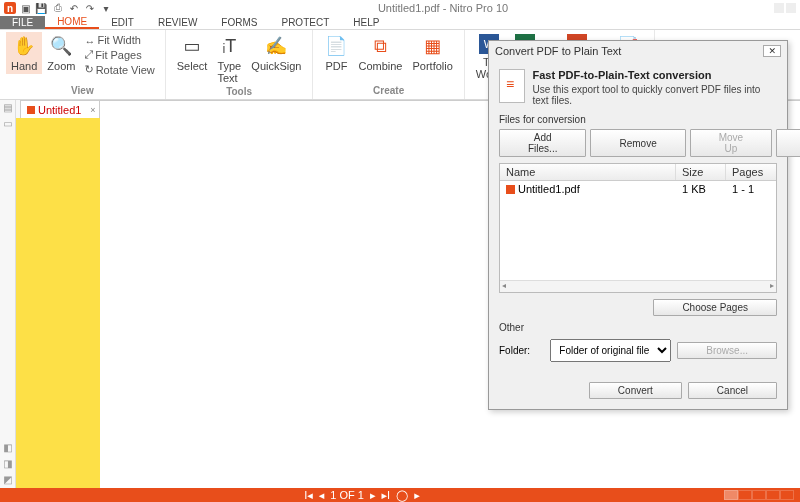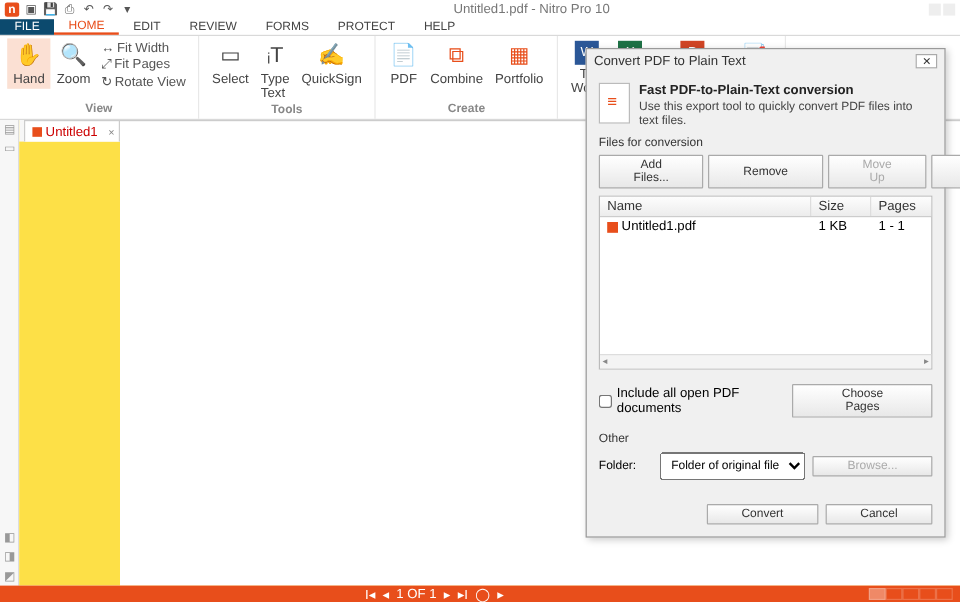--- a/index.html
+++ b/index.html
@@ -10,21 +10,21 @@
 .titlebar .qat { display: flex; gap: 4px; align-items: center; }
 .titlebar .qat-ico { width: 12px; height: 12px; display: inline-flex; align-items: center; justify-content: center; font-size: 10px; color: #555; }
 .titlebar .qat-ico.app { background: #e84e1b; color: #fff; border-radius: 2px; font-weight: bold; }
 .titlebar .title { flex: 1; text-align: center; color: #777; font-size: 11px; }
 .titlebar .corner { display: flex; gap: 2px; }
 .titlebar .corner span { width: 10px; height: 10px; background: #eee; }
 
 
 .tabs { height: 14px; display: flex; align-items: flex-end; padding-left: 0; border-bottom: 1px solid #d9d9d9; }
 .tab { padding: 1px 12px; font-size: 10px; color: #444; cursor: pointer; }
-.tab.file { background: #0c4a6e; color: #fff; }
+.tab.file { background: #737373; color: #fff; }
 .tab.active { color: #e84e1b; border-bottom: 2px solid #e84e1b; padding-bottom: 0; }
 
 
 .ribbon { height: 70px; background: #fff; display: flex; border-bottom: 1px solid #d9d9d9; }
 .group { display: flex; flex-direction: column; align-items: center; padding: 2px 6px; border-right: 1px solid #e8e8e8; }
 .group-items { display: flex; flex: 1; align-items: flex-start; }
 .group-label { font-size: 10px; color: #888; padding-bottom: 1px; font-weight: bold; }
 .rbtn { display: flex; flex-direction: column; align-items: center; padding: 2px 5px; font-size: 10px; color: #444; cursor: pointer; }
 .rbtn .ico { width: 24px; height: 24px; display: flex; align-items: center; justify-content: center; font-size: 18px; margin-bottom: 2px; }
 .rbtn.active { background: #fbe0d3; }
@@ -58,21 +58,21 @@
 .dlg-body { padding: 8px 10px; }
 .dlg-head { display: flex; gap: 8px; margin-bottom: 8px; }
 .dlg-head .doc-ico { width: 28px; height: 34px; background: #fff; border: 1px solid #bbb; position: relative; }
 .dlg-head .doc-ico::after { content: '≡'; position: absolute; top: 6px; left: 6px; color: #e84e1b; font-size: 14px; }
 .dlg-head h3 { font-size: 11px; font-weight: bold; color: #222; margin-bottom: 3px; }
 .dlg-head p { font-size: 10px; color: #444; }
 .fieldset-label { font-size: 10px; color: #333; margin-bottom: 4px; margin-top: 6px; }
 .btnrow { display: flex; gap: 4px; margin-bottom: 6px; }
 .btn { border: 1px solid #aaa; background: linear-gradient(#fff,#e8e8e8); padding: 2px 28px; font-size: 10px; color: #333; cursor: pointer; border-radius: 1px; }
 .btn.disabled { color: #aaa; cursor: default; }
-.filelist { border: 1px solid #bbb; background: #fff; height: 145px; display: flex; flex-direction: column; }
+.filelist { border: 1px solid #bbb; background: #fff; height: 130px; display: flex; flex-direction: column; }
 .filelist .hdr { display: flex; background: linear-gradient(#fdfdfd,#ececec); border-bottom: 1px solid #ccc; font-size: 10px; color: #333; }
 .filelist .hdr div { padding: 2px 6px; border-right: 1px solid #ddd; }
 .filelist .hdr .c-name { flex: 1; }
 .filelist .hdr .c-size { width: 50px; }
 .filelist .hdr .c-pages { width: 50px; border-right: none; }
 .filelist .row { display: flex; font-size: 10px; padding: 2px 0; }
 .filelist .row .c-name { flex: 1; padding-left: 6px; display: flex; align-items: center; gap: 3px; }
 .filelist .row .c-name::before { content: ''; width: 9px; height: 9px; background: #e84e1b; display: inline-block; }
 .filelist .row .c-size { width: 50px; padding-left: 6px; }
 .filelist .row .c-pages { width: 50px; padding-left: 6px; }
@@ -270,24 +270,20 @@
       </div>
       <div class="row">
         <div class="c-name">Untitled1.pdf</div>
         <div class="c-size">1 KB</div>
         <div class="c-pages">1 - 1</div>
       </div>
       <div class="scroll"></div>
     </div>
 
     <div class="rowflex">
-      <label class="chk">
-        <input type="checkbox" style="">
-        <span>Include all open PDF documents</span>
-      </label>
       <button class="btn right">Choose Pages</button>
     </div>
 
     <div class="fieldset-label">Other</div>
     <div class="rowflex">
       <span class="lbl">Folder:</span>
       <select>
         <option>Folder of original file</option>
       </select>
       <button class="btn disabled">Browse...</button>

